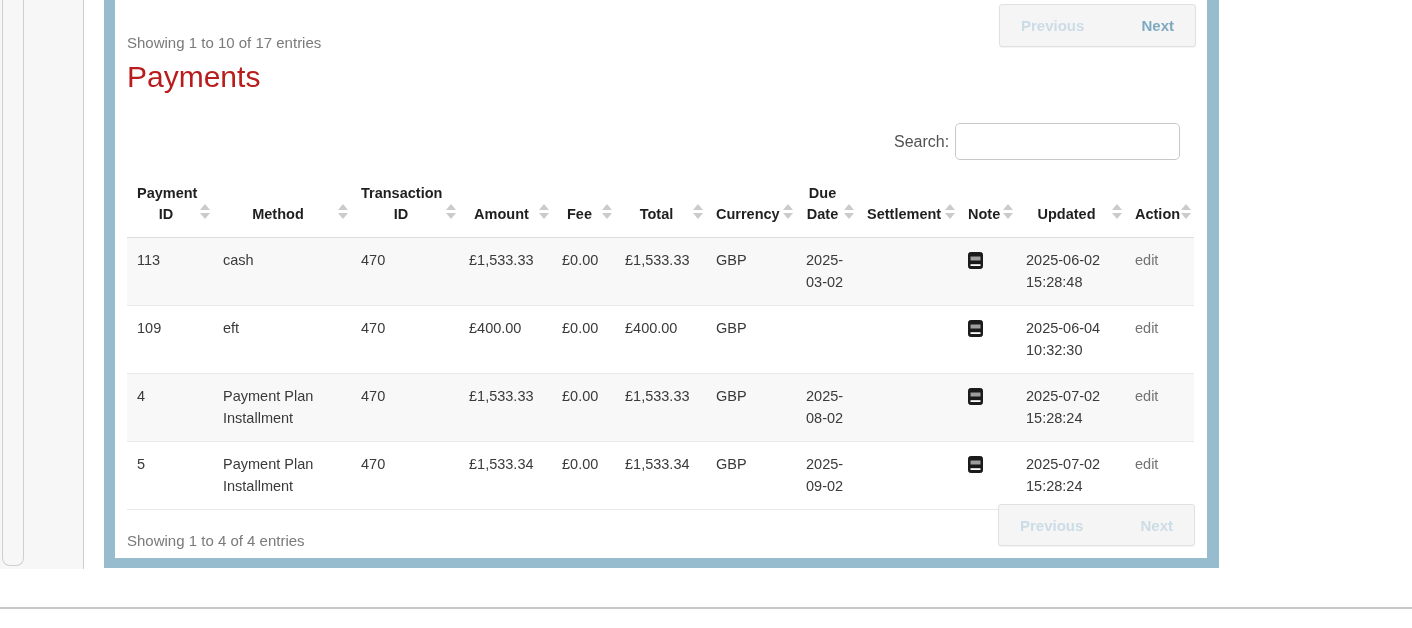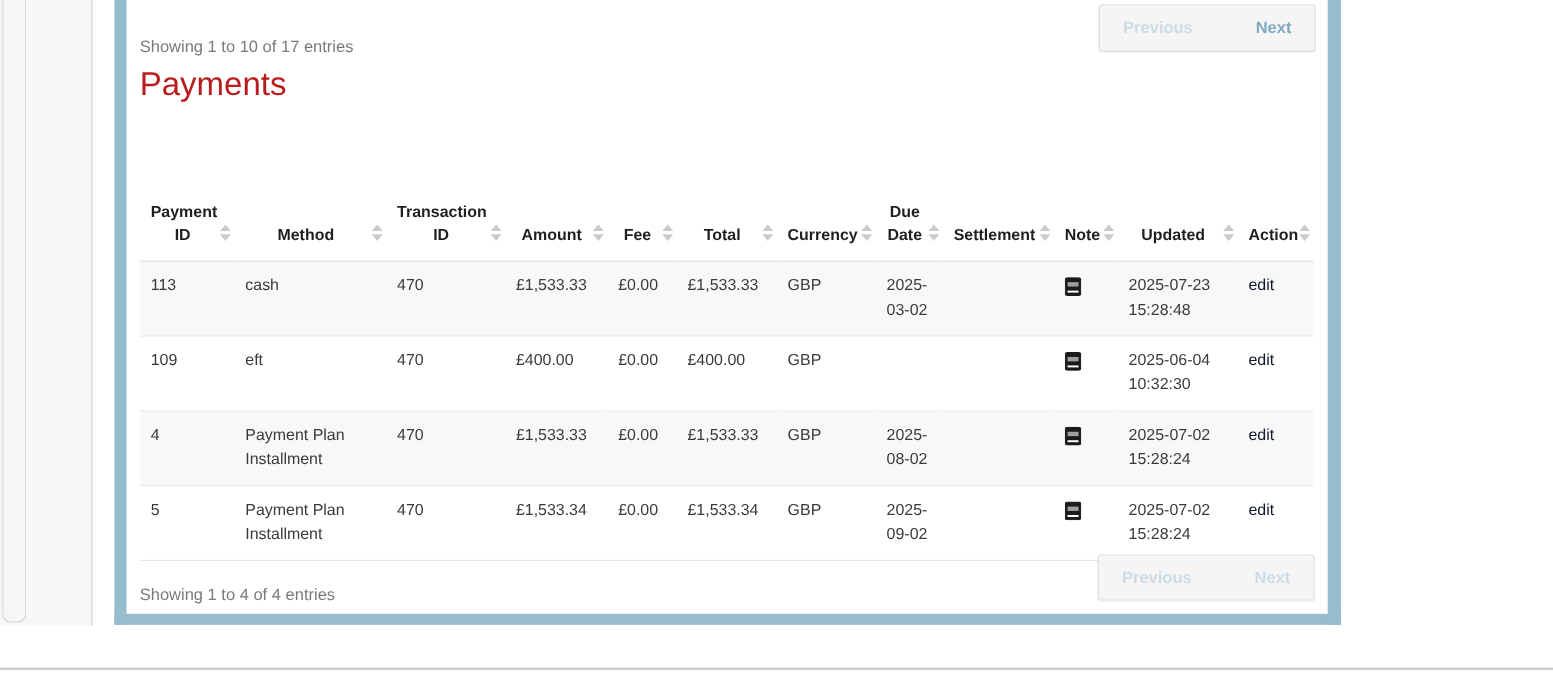--- a/index.html
+++ b/index.html
@@ -59,21 +59,21 @@
   table.payments tbody tr { border-bottom:1px solid #e9e9e9; height:65px; }
   table.payments tbody tr:nth-child(odd) { background:#f8f8f8; }
 
   .sort-icons { position:absolute; right:3px; bottom:18px;
                 display:flex; flex-direction:column; gap:3px; }
   .sort-icons i { display:block; width:0; height:0;
                   border-left:5px solid transparent; border-right:5px solid transparent; }
   .sort-icons .up   { border-bottom:6px solid #cbcbcb; }
   .sort-icons .down { border-top:6px solid #cbcbcb; }
 
-  .edit-link { color:#0f172a; cursor:pointer; }
+  .edit-link { color:#737373; cursor:pointer; }
   .note-svg { display:inline-block; margin-top:2px; cursor:pointer; }
 
   .bottom-divider { position:absolute; left:0; top:607px; width:1412px; height:2px;
                     background:#c9c9c9; }
 </style>
 </head>
 <body>
 
 <div class="left-panel">
   <div class="left-inner"></div>
@@ -84,20 +84,24 @@
 
     <div class="dt-info info-top">Showing 1 to 10 of 17 entries</div>
 
     <div class="paginate-box pg-top">
       <span class="paginate-btn pg-disabled">Previous</span>
       <span class="paginate-btn pg-enabled">Next</span>
     </div>
 
     <div class="page-title">Payments</div>
 
+    <div class="search-wrap">
+      <span class="search-label">Search:</span>
+      <input class="search-input" type="text" value="" style="">
+    </div>
 
     <table class="payments">
       <colgroup>
         <col style="width:86px">
           <col style="width:138px">
           <col style="width:108px">
         <col style="width:93px">
           <col style="width:63px">
           <col style="width:91px">
         <col style="width:90px">
@@ -168,21 +172,21 @@
           <td>£0.00</td>
           <td>£1,533.33</td>
           <td>GBP</td>
           <td>2025-03-02</td>
           <td></td>
           <td><svg class="note-svg" width="15" height="17" viewBox="0 0 15 17">
                 <rect x="0.5" y="0.5" width="14" height="16" rx="2" fill="#1b1b1b" stroke="#1b1b1b"></rect>
                 <rect x="2.5" y="4.5" width="10" height="4" fill="#9e9e9e"></rect>
                 <rect x="2.5" y="12.2" width="10" height="1.8" fill="#ffffff"></rect>
               </svg></td>
-          <td>2025-07-23 15:28:48</td>
+          <td>2025-06-02 15:28:48</td>
           <td><span class="edit-link">edit</span></td>
         </tr>
         <tr>
           <td>109</td>
           <td>eft</td>
           <td>470</td>
           <td>£400.00</td>
           <td>£0.00</td>
           <td>£400.00</td>
           <td>GBP</td>

